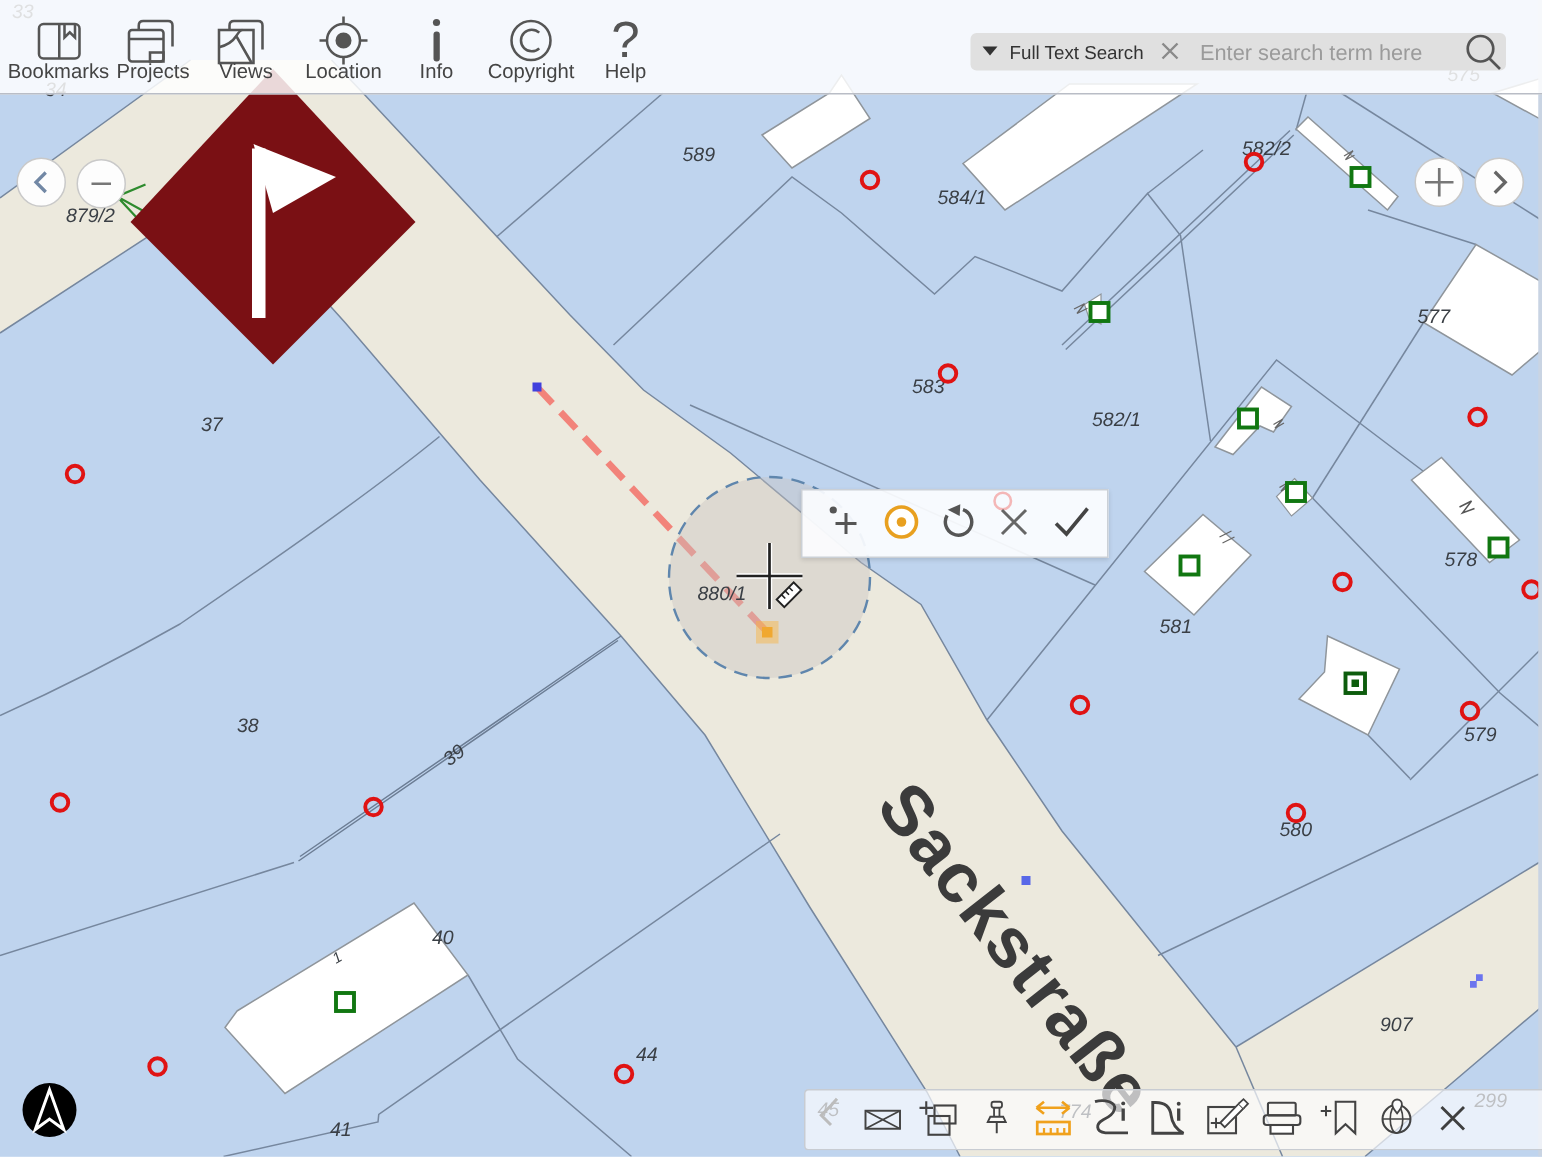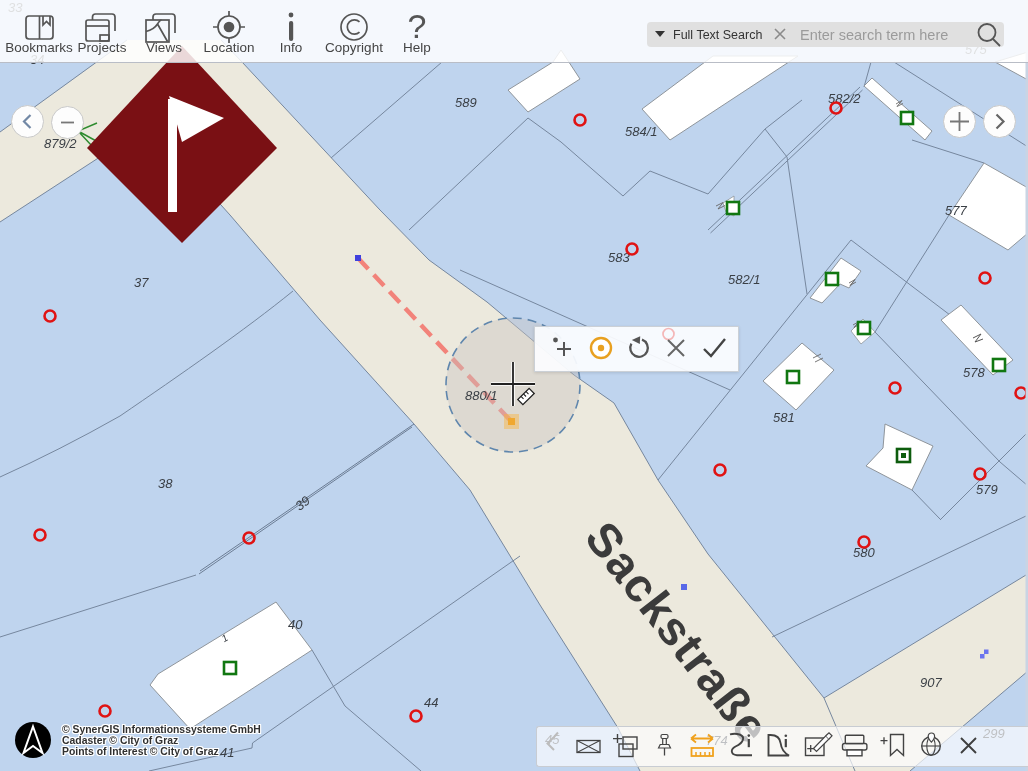--- a/index.html
+++ b/index.html
@@ -325,19 +325,14 @@
   <path d="M392.2,10.2 A3.2,3.2 0 1 1 398.6,10.2 Q398.6,12.5 395.4,16.2 Q392.2,12.5 392.2,10.2 Z" fill="#fbfcfd" stroke="#434343" stroke-width="1.2"></path>
 
   <path d="M425,12 L440,27 M440,12 L425,27" stroke="#3f3f3f" stroke-width="1.9"></path>
 </svg>
 
 <div style="position:absolute;left:15px;top:722px;width:36px;height:36px;border-radius:50%;background:#000000;"></div>
 <svg style="position:absolute;left:15px;top:722px;" width="36" height="36">
       <polygon points="18,4.5 27.5,31 18,24 8.5,31" fill="#000000" stroke="#ffffff" stroke-width="2"></polygon>
     </svg>
 
-<div style="position:absolute;left:62px;top:723.5px;font-size:10.4px;font-weight:bold;color:#303030;line-height:11.4px;text-shadow:-1px -1px 0 #fff,1px -1px 0 #fff,-1px 1px 0 #fff,1px 1px 0 #fff,0 1px 0 #fff,0 -1px 0 #fff,1px 0 0 #fff,-1px 0 0 #fff;">
-  © SynerGIS Informationssysteme GmbH<br>
-  Cadaster © City of Graz<br>
-  Points of Interest © City of Graz
+
 </div>
 
-</div>
-
 </body></html>

